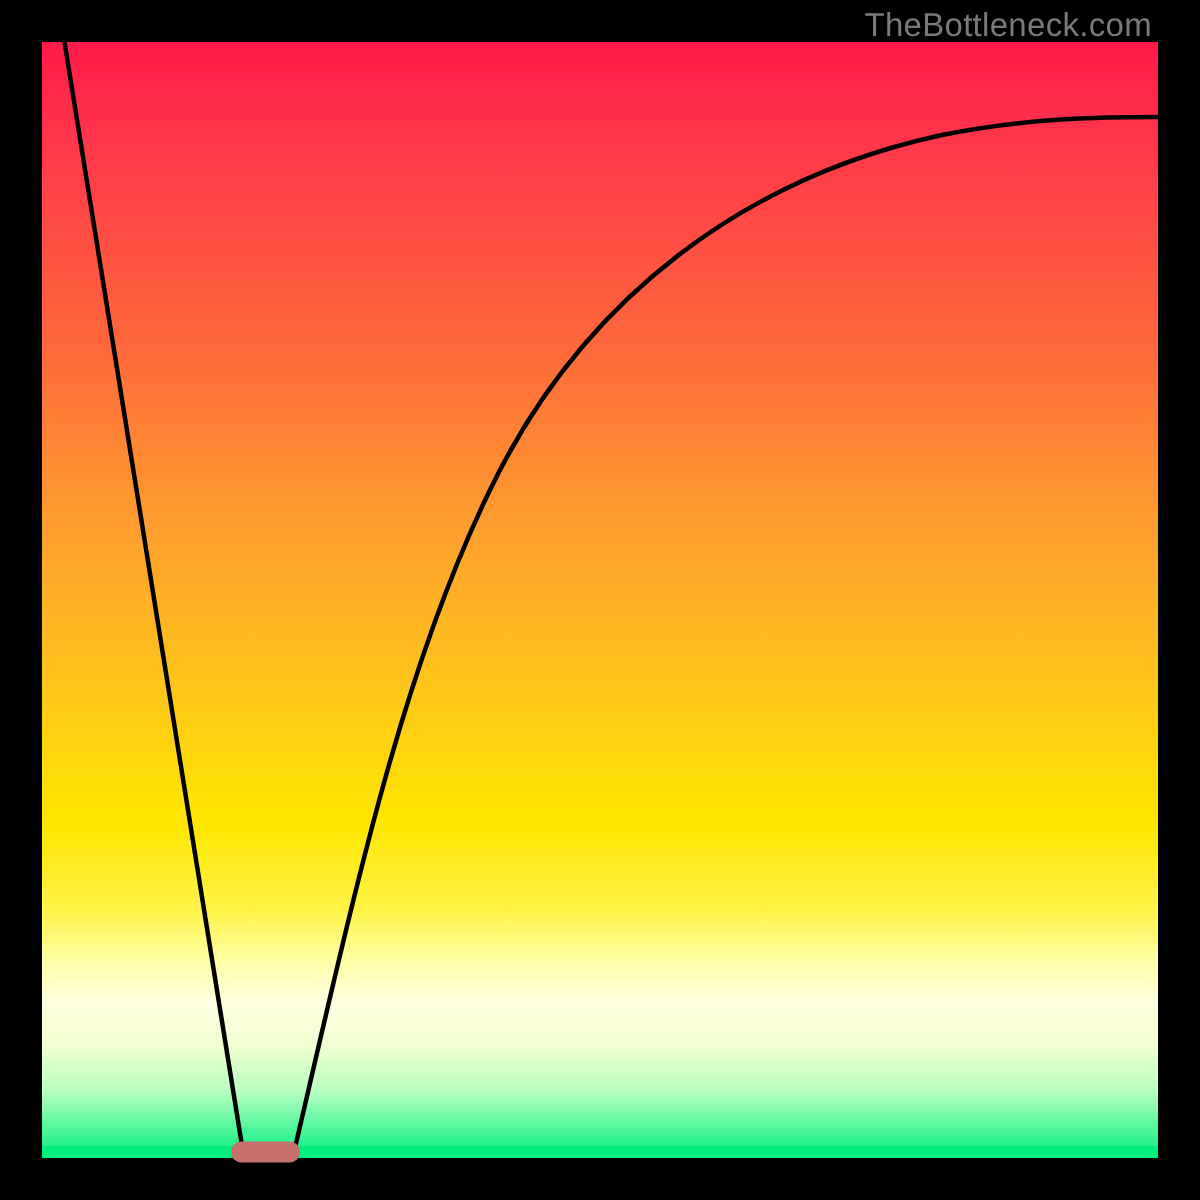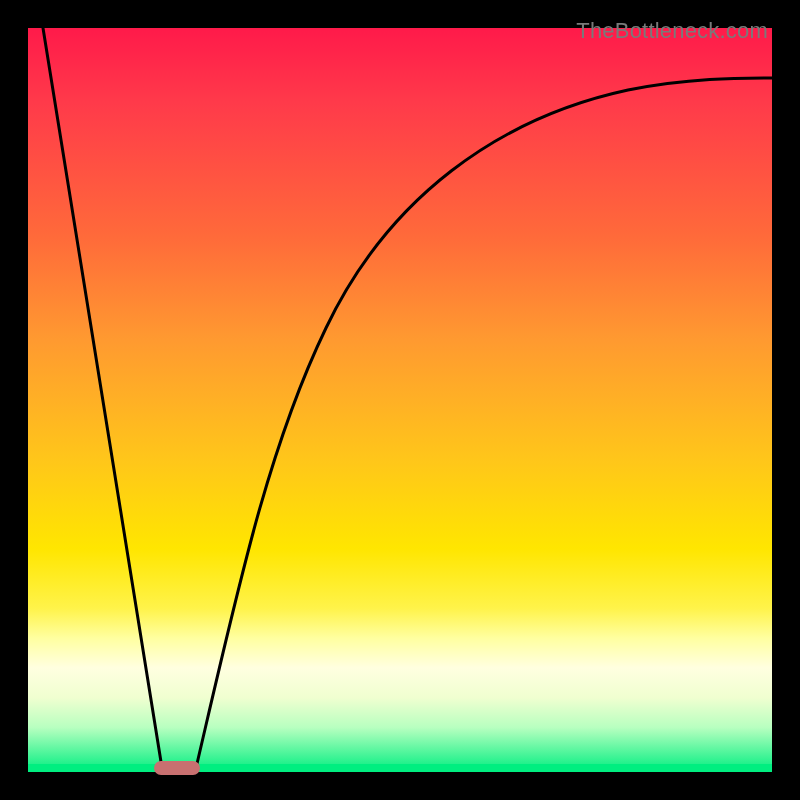--- a/index.html
+++ b/index.html
@@ -27,21 +27,21 @@
       #fff34a 78%,
       #ffffa0 82%,
       #ffffe0 86%,
       #f0ffd0 90%,
       #b8ffc0 94%,
       #00ee80 100%
     );
   }
   .watermark {
     position: absolute;
-    top: 18px;
+    top: 4px;
     right: 32px;
     color: #7a7a7a;
     font-size: 22px;
     font-weight: 500;
     letter-spacing: 0.2px;
     z-index: 30;
   }
   svg.curves {
     position: absolute;
     left: 0;

